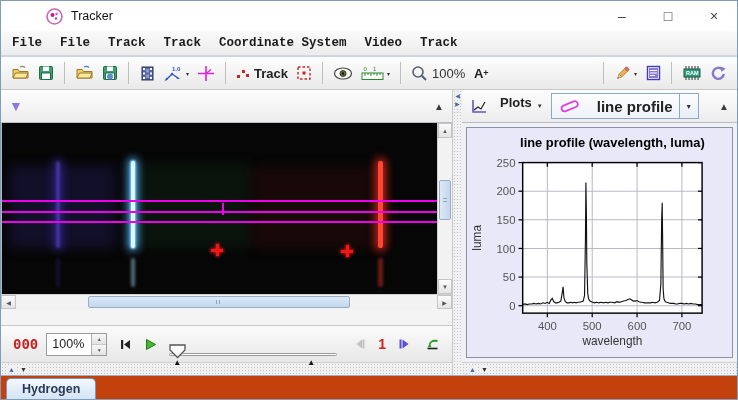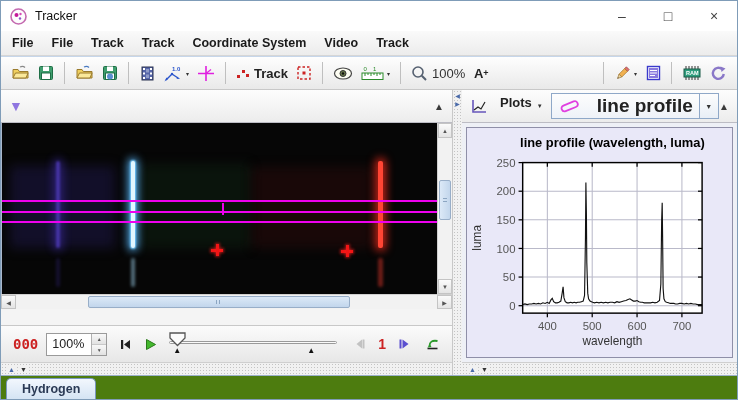--- a/index.html
+++ b/index.html
@@ -1,31 +1,31 @@
 <!DOCTYPE html>
 <html><head>
 <meta charset="utf-8">
 <style>
   * { margin:0; padding:0; box-sizing:border-box; }
   html,body { width:738px; height:400px; font-family:"Liberation Sans", sans-serif; }
   .window { width:738px; height:400px; border:1px solid #7f9cb8; background:#ffffff;
             display:flex; flex-direction:column; overflow:hidden; }
 
   
-  .titlebar { height:30px; background:#ffffff; display:flex; align-items:center; flex:0 0 auto; }
+  .titlebar { height:30px; background:#ffffff; display:flex; align-items:center; flex:0 0 auto;padding-left:36px; }
   .app-icon { width:17px; height:17px; margin:0 8px 0 9px; }
   .title-text { font-size:12.5px; color:#111; }
   .win-controls { margin-left:auto; display:flex; height:100%; }
   .win-btn { width:46px; display:flex; align-items:center; justify-content:center;
              font-size:14px; color:#444; cursor:default; }
 
   
   .menubar { height:25px; background:linear-gradient(#fafafa,#ececec); border-bottom:1px solid #d6d6d6;
              display:flex; align-items:center; padding-left:2px; flex:0 0 auto; }
-  .menu-item { font-size:12.5px; font-weight:bold; color:#1a1a1a; padding:3px 9px; }
+  .menu-item { font-size:12.5px; font-weight:bold; color:#1a1a1a; padding:3px 9px;font-family:Liberation Mono, monospace; }
 
   
   .toolbar { height:34px; background:linear-gradient(#fefefe,#e9e9e9); border-top:1px solid #c6d6ea;
              border-bottom:1px solid #c8c8c8; display:flex; align-items:center; padding:0 6px; flex:0 0 auto; }
   .tbtn { height:26px; min-width:24px; display:flex; align-items:center; justify-content:center;
           padding:0 3px; border:1px solid transparent; border-radius:2px; }
   .tsep { width:1px; height:22px; background:#bfbfbf; margin:0 6px; flex:0 0 auple; }
   .ddown { font-size:6px; color:#333; margin-left:3px; }
   .track-label { font-size:13px; font-weight:bold; color:#222; margin-left:4px; }
   .zoom-label { font-size:13px; color:#333; margin-left:4px; }
@@ -83,21 +83,21 @@
   .vthumb::after { content:""; position:absolute; left:3px; right:3px; top:45%; height:5px;
             background:repeating-linear-gradient(#8ca6c2 0 1px, transparent 1px 2.5px); }
   .htrack { flex:1 1 auto; position:relative; }
   .hthumb { position:absolute; top:1px; bottom:1px; left:72px; width:262px;
             background:linear-gradient(#dce9f7,#c2d6ec); border:1px solid #98aec8; border-radius:2px; }
   .hthumb::after { content:""; position:absolute; top:3px; bottom:3px; left:49%; width:5px;
             background:repeating-linear-gradient(90deg,#8ca6c2 0 1px, transparent 1px 2.5px); }
 
   
   .player-bar { height:37px; flex:0 0 auto; background:linear-gradient(#fbfbfb,#e7e7e7);
-                border-top:1px solid #c8c8c8; display:flex; align-items:center; padding:0 8px;margin-top:16px; }
+                border-top:1px solid #c8c8c8; display:flex; align-items:center; padding:12px 8px;margin-top:16px; }
   .frame-counter { font-family:"DejaVu Sans Mono", monospace; font-weight:bold; font-size:14px;
                    color:#cc2222; margin:0 8px 0 4px; }
   .rate-box { display:flex; height:23px; border:1px solid #9a9a9a; background:#fff; }
   .rate-value { width:44px; display:flex; align-items:center; padding-left:5px; font-size:12.5px; color:#222; }
   .spin-col { display:flex; flex-direction:column; border-left:1px solid #b0b0b0; }
   .spin-btn { flex:1; width:14px; display:flex; align-items:center; justify-content:center;
               background:linear-gradient(#f8f8f8,#e2e2e2); font-size:5px; color:#555; border-bottom:1px solid #c8c8c8;}
   .spin-btn:last-child { border-bottom:none; }
   .pbtn { margin-left:12px; display:flex; align-items:center; justify-content:center; }
   .slider { flex:1 1 auto; position:relative; height:100%; margin:0 6px; }
@@ -116,31 +116,31 @@
   .vdivider { width:9px; flex:0 0 auto; background:#f1f1f1;
       background-image:radial-gradient(circle,#c3c3c3 0.8px, transparent 0.9px); background-size:3px 3px;
       display:flex; flex-direction:column; align-items:center; padding-top:3px; gap:2px; }
   .vdiv-arrow { font-size:6px; color:#4a6aa8; line-height:1; background:#f1f1f1; }
 
   
   .plots-btn { display:flex; align-items:center; margin-left:6px; }
   .plots-label { font-size:13px; font-weight:bold; color:#222; margin:0 2px 7px 6px; }
   .profile-combo { display:flex; align-items:center; height:26px; margin-left:8px;
                    border:1px solid #8fa8c8; background:linear-gradient(#fdfdfd,#eef2f8); padding:0 6px; }
-  .profile-label { font-size:19px; font-weight:bold; color:#222; margin-left:5px;padding-left:12px; }
+  .profile-label { font-size:15px; font-weight:bold; color:#222; margin-left:5px;padding-left:12px; }
   .combo-dd { height:26px; width:19px; border:1px solid #8fa8c8; border-left:none;
               background:linear-gradient(#fdfdfd,#e8eef6); display:flex; align-items:center; justify-content:center;
               font-size:7px; color:#333; }
   .chart-panel { flex:1 1 auto; background:#eef0f6; padding:4px; min-height:0; display:flex; }
   .chart-box { flex:1; background:#e9e8f8; border:1px solid #8f8fa8; display:flex;
                align-items:center; justify-content:center; min-width:0; }
   .chart-box svg { width:100%; height:100%; }
 
   
-  .tabbar { height:24px; flex:0 0 auto; background:#4d7c0f; border-top:1px solid #9ab0c8;
+  .tabbar { height:24px; flex:0 0 auto; background:#c2410c; border-top:1px solid #9ab0c8;
             display:flex; align-items:flex-end; padding-left:5px; }
   .tab { padding:3px 15px 3px 15px; background:linear-gradient(#f2f7fd,#d4e4f4); border:1px solid #7a97c0;
          border-bottom:none; border-radius:5px 5px 0 0; font-size:12.5px; font-weight:bold; color:#2a3a55; }
 </style>
 </head>
 <body>
 
 <div class="window">
 
   <div class="titlebar">

